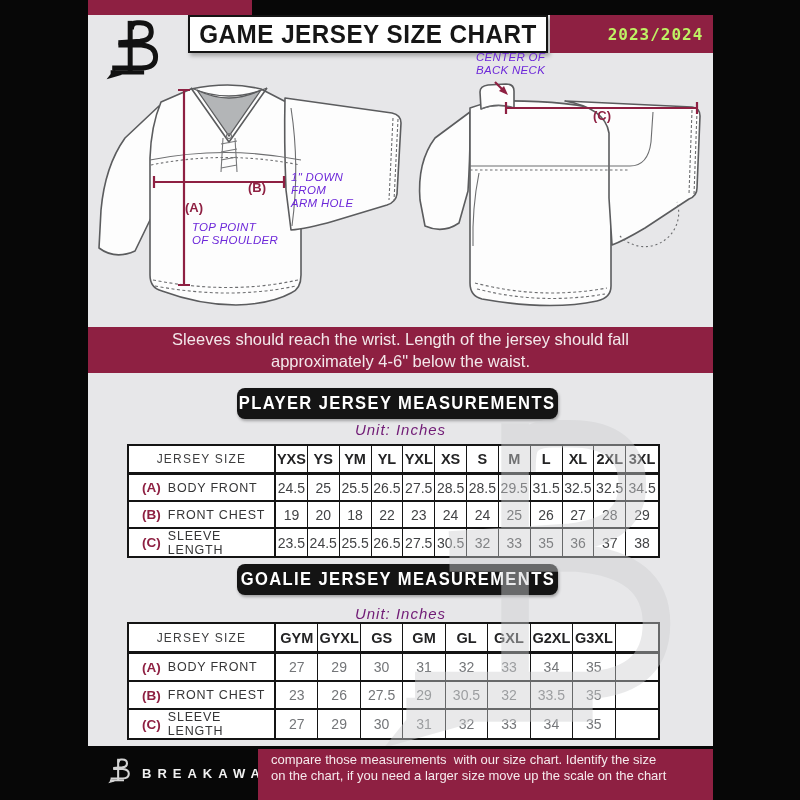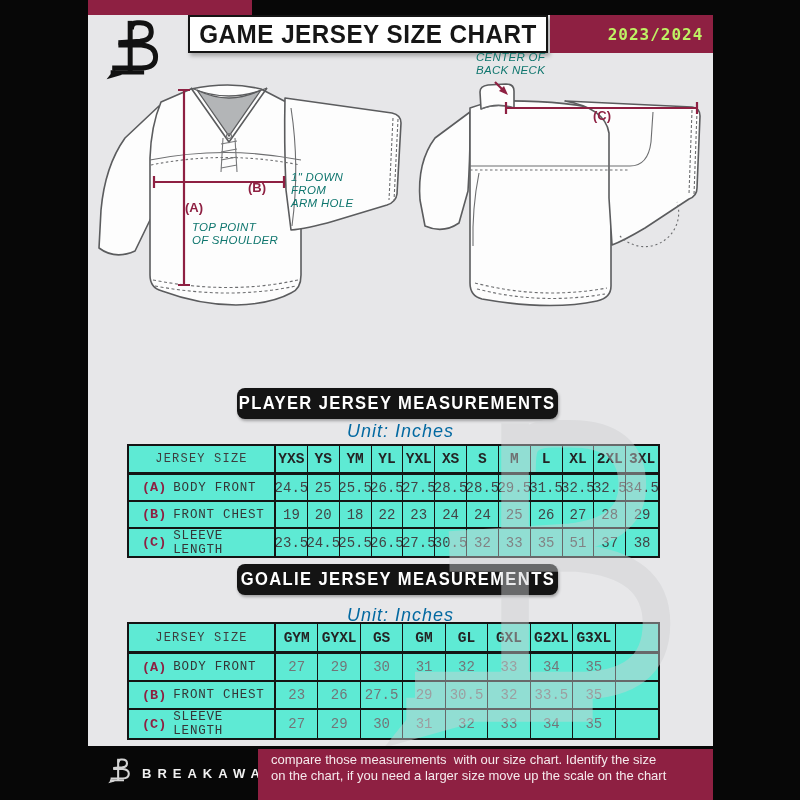--- a/index.html
+++ b/index.html
@@ -16,49 +16,49 @@
              box-shadow:2px 3px 4px rgba(0,0,0,.28);}
   .title-box span{font-size:25px;font-weight:bold;color:#161616;letter-spacing:.5px;white-space:nowrap;
                   transform:scaleX(.97);}
   .season-box{position:absolute;left:462px;top:0;width:163px;height:38px;background:#8e2042;
               display:flex;align-items:center;justify-content:center;}
   .season-box span{font-family:"DejaVu Sans Mono",monospace;font-size:16px;font-weight:bold;color:#bef264;
                    letter-spacing:1px;margin-left:48px;}
   
   .front-jersey{position:absolute;left:7px;top:63px;}
   .back-jersey{position:absolute;left:327px;top:63px;}
-  .anno{position:absolute;color:#0f766e;}
+  .anno{position:absolute;color:#6d28d9;}
   .anno.key{font-weight:bold;font-size:13px;color:#8e2042;}
   .anno .ln{display:block;font-style:italic;font-size:11.5px;line-height:13px;letter-spacing:.3px;white-space:pre;}
   .note-c{left:388px;top:36px;}
   .label-c{left:505px;top:93px;}
   .label-b{left:160px;top:165px;}
   .note-b{left:203px;top:156px;}
   .label-a{left:97px;top:185px;}
   .note-a{left:104px;top:206px;}
   
   .measure-banner{position:absolute;left:0;top:312px;width:625px;height:46px;background:#8e2042;
                   display:flex;flex-direction:column;align-items:center;justify-content:center;gap:0;}
   .measure-banner div{font-size:16.5px;line-height:22px;color:#f3e7ea;white-space:pre;}
   
   .section-banner{position:absolute;width:321px;height:31px;left:149px;background:#141414;border-radius:8px;
                   display:flex;align-items:center;justify-content:center;box-shadow:1px 2px 3px rgba(0,0,0,.3);}
   .section-banner span{color:#fff;font-weight:bold;font-size:18px;letter-spacing:1.5px;white-space:nowrap;
                        transform:scaleX(.92);}
   .banner-player{top:373px;}
   .banner-goalie{top:549px;align-items:center;}
-  .unit-line{position:absolute;left:0;width:625px;text-align:center;font-style:italic;font-size:18px;
-             color:#0369a1;letter-spacing:1px;}
+  .unit-line{position:absolute;left:0;width:625px;text-align:center;font-style:italic;font-size:15px;
+             color:#701a75;letter-spacing:1px;}
   .unit-player{top:406px;}
   .unit-goalie{top:590px;}
   
   .table-host{position:absolute;left:39px;width:533px;}
   .table-player{top:429px;}
   .table-goalie{top:607px;}
-  .tgrid{display:grid;background:#5eead4;border:2px solid #141414;font-family:Liberation Mono, monospace;}
+  .tgrid{display:grid;background:#ffffff;border:2px solid #141414;}
   .tcell{border-right:1.5px solid #141414;border-bottom:2.2px solid #141414;display:flex;align-items:center;
          justify-content:center;background:transparent;overflow:hidden;}
   .tcell.last{border-right:none;}
   .tcell.lastrow{border-bottom:none;}
   .corner,.hcell{border-bottom-width:3px;}
   .corner,.rlabel{border-right-width:2.5px;}
   .corner{font-size:12px;letter-spacing:1.2px;color:#3d3d3e;}
   .hcell{font-size:14.5px;font-weight:bold;color:#232324;}
   .rlabel{justify-content:flex-start;padding-left:13px;}
   .rkey{color:#8e2042;font-weight:bold;font-size:13.5px;margin-right:7px;}
@@ -172,20 +172,24 @@
       <span class="ln">1" DOWN</span>
       <span class="ln">FROM</span>
       <span class="ln">ARM HOLE</span>
     </div>
     <div class="anno key label-a">(A)</div>
     <div class="anno note-a">
       <span class="ln">TOP POINT</span>
       <span class="ln">OF SHOULDER</span>
     </div>
 
+    <div class="measure-banner">
+      <div>Sleeves should reach the wrist. Length of the jersey should fall</div>
+      <div>approximately 4-6" below the waist.</div>
+    </div>
 
     <div class="section-banner banner-player">
       <span>PLAYER JERSEY MEASUREMENTS</span>
     </div>
     <div class="unit-line unit-player">Unit: Inches</div>
     <div class="table-host table-player">
         <div class="tgrid" style="grid-template-columns: 147px repeat(12, 1fr); grid-template-rows: 29px 27px 27px 27px;">
           <div class="tcell corner">JERSEY SIZE</div>
           <div class="tcell hcell">YXS</div>
           <div class="tcell hcell">YS</div>
@@ -237,21 +241,21 @@
           </div>
           <div class="tcell vcell lastrow">23.5</div>
           <div class="tcell vcell lastrow">24.5</div>
           <div class="tcell vcell lastrow">25.5</div>
           <div class="tcell vcell lastrow">26.5</div>
           <div class="tcell vcell lastrow">27.5</div>
           <div class="tcell vcell lastrow">30.5</div>
           <div class="tcell vcell lastrow">32</div>
           <div class="tcell vcell lastrow">33</div>
           <div class="tcell vcell lastrow">35</div>
-          <div class="tcell vcell lastrow">51</div>
+          <div class="tcell vcell lastrow">36</div>
           <div class="tcell vcell lastrow">37</div>
           <div class="tcell vcell last lastrow">38</div>
         </div>
       </div>
 
     <div class="section-banner banner-goalie">
       <span>GOALIE JERSEY MEASUREMENTS</span>
     </div>
     <div class="unit-line unit-goalie">Unit: Inches</div>
     <div class="table-host table-goalie">

